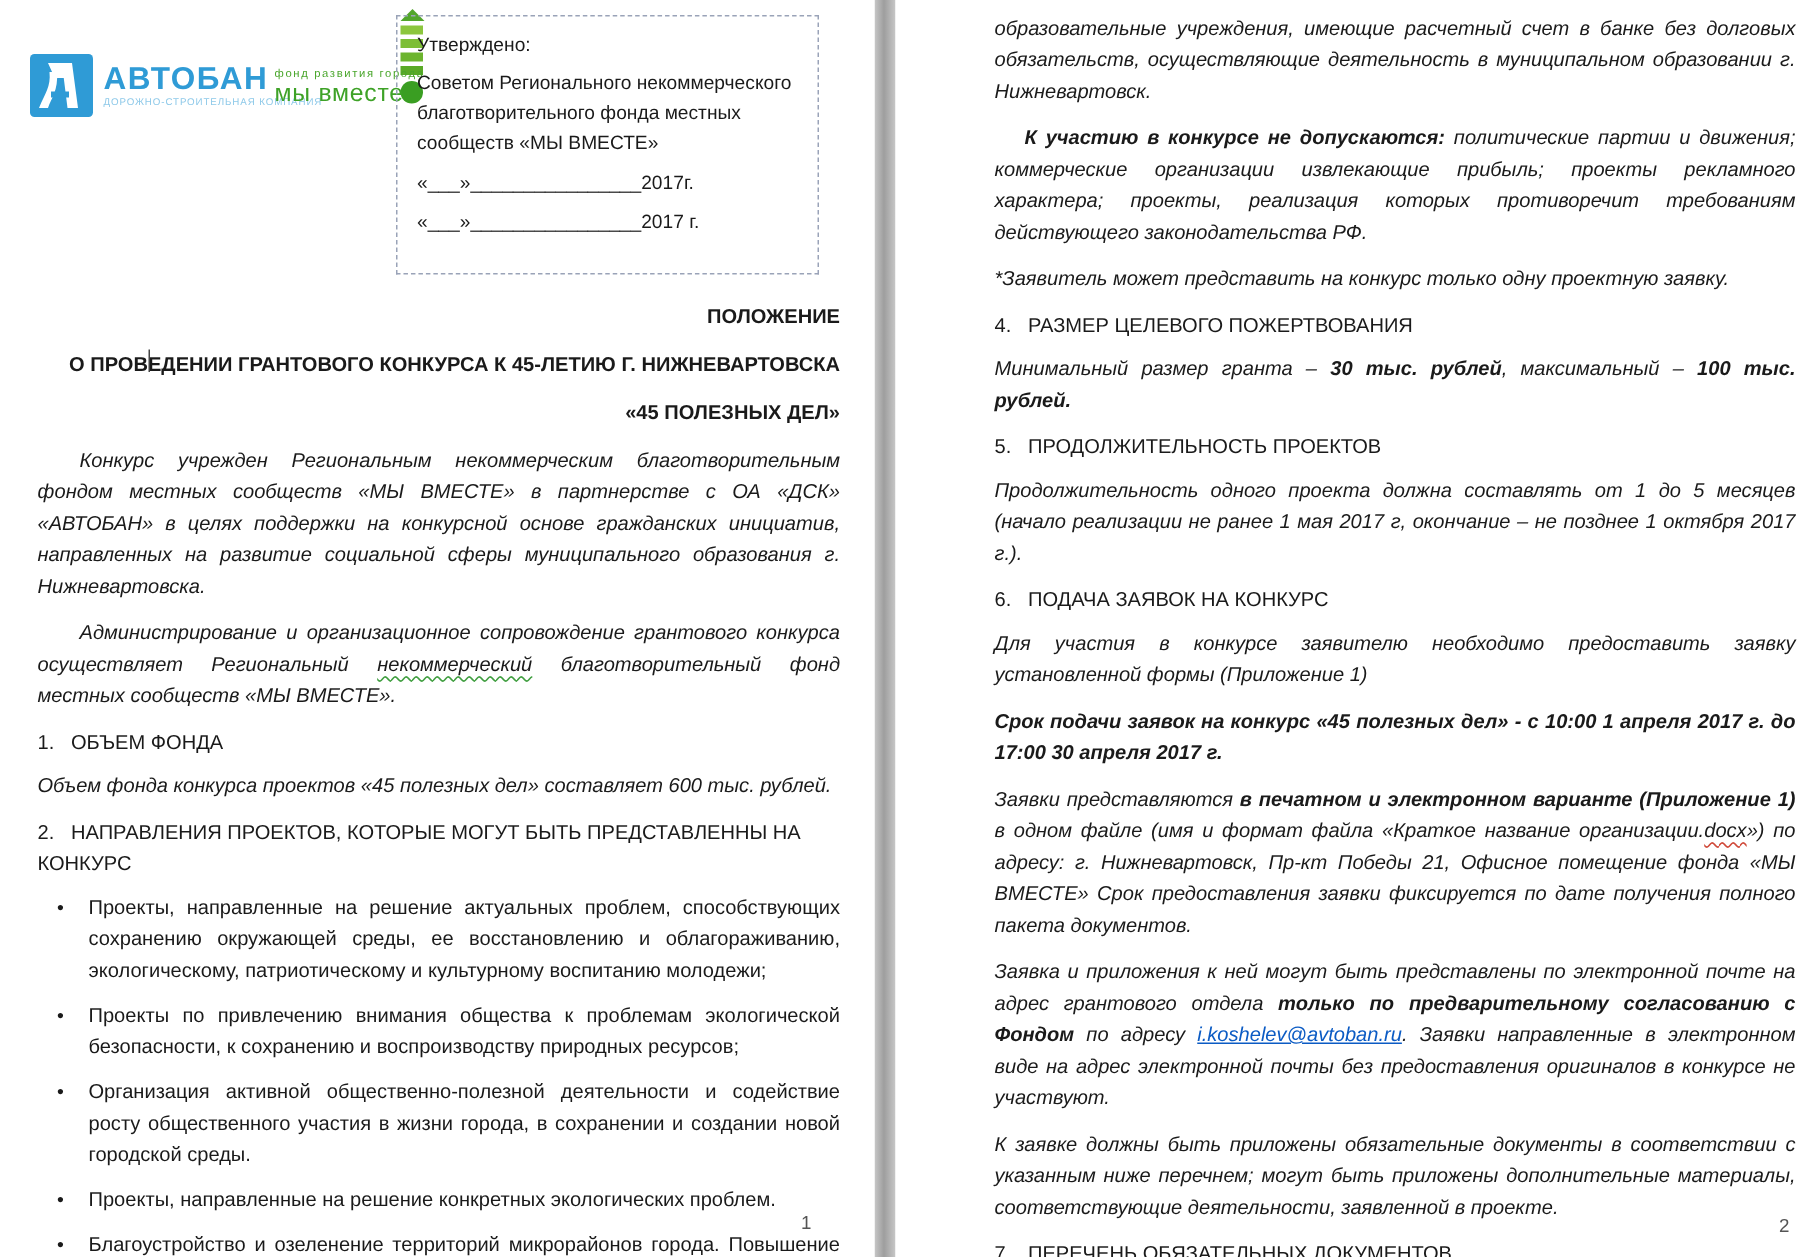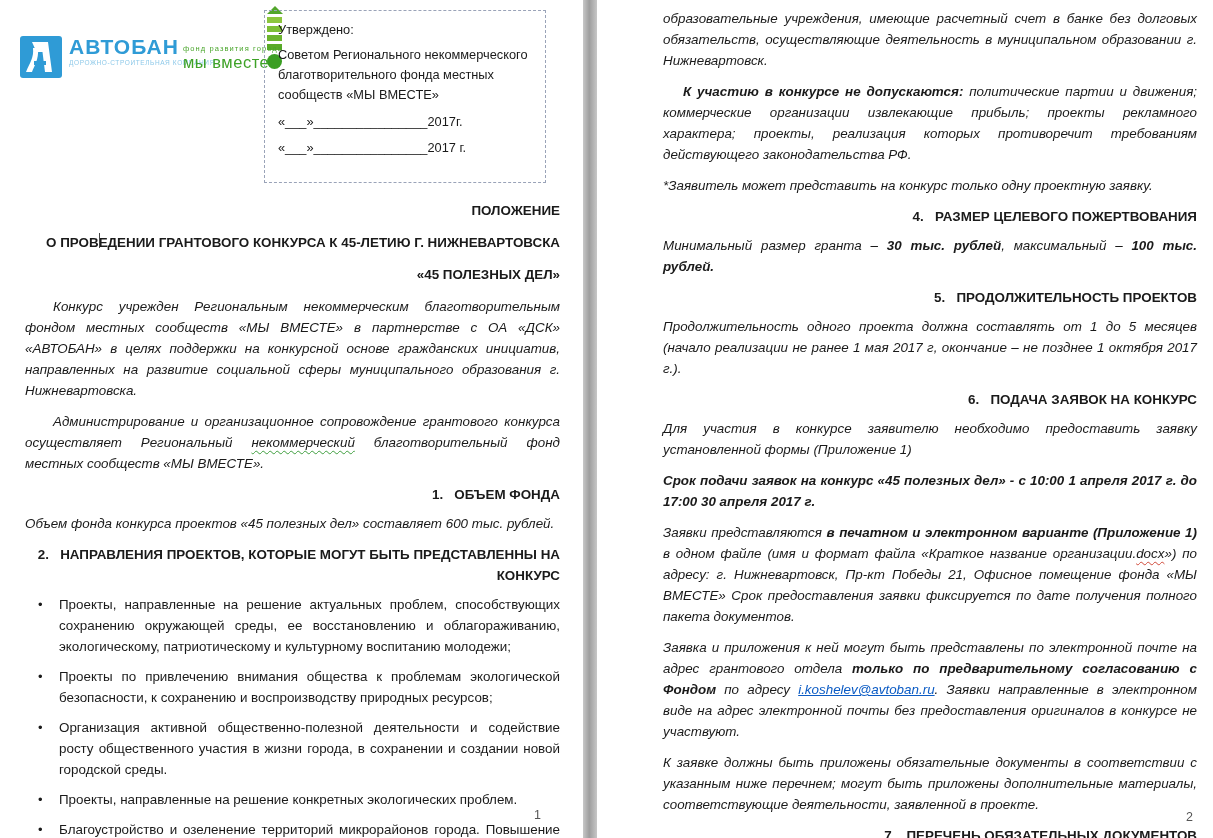--- a/index.html
+++ b/index.html
@@ -15,21 +15,21 @@
   .page { position:relative; height:838px; background:#fff; overflow:hidden; }
   .page-left  { width:583px; }
   .page-right { width:616px; }
 
   .page-divider {
     width:14px; height:838px; flex:none;
     background:linear-gradient(90deg,#c7c7c7 0%, #9e9e9e 45%, #c7c7c7 100%);
   }
 
   
-  .logo-autoban { position:absolute; top:36px; left:20px; display:flex; }
+  .logo-autoban { position:absolute; top:36px; left:20px; display:flex; align-items:center; }
   .logo-autoban svg { display:block; }
   .logo-autoban .wordmark { margin-left:7px; }
   .logo-autoban .wordmark .name {
     color:#2f9bd6; font-weight:bold; font-size:21px; letter-spacing:1px; line-height:22px;
   }
   .logo-autoban .wordmark .tagline {
     color:#8ec9e9; font-size:6.5px; letter-spacing:0.6px; margin-top:1px;
   }
 
   .logo-fund { position:absolute; top:6px; left:183px; width:100px; height:72px; }
@@ -59,21 +59,21 @@
   .page-left  .content { top:200px; padding:0 23px 0 25px; }
   .page-right .content { top:8px;  padding:0 16px 0 66px; }
 
   .doc-title { text-align:right; font-weight:bold; margin:0 0 11px; position:relative; }
   .caret { position:absolute; left:74px; top:1px; width:1px; height:15px; background:#444; }
 
   .para { margin:0 0 10px; text-align:justify;font-style:italic; }
   .ind     { text-indent:28px; }
   .ind-md  { text-indent:20px; }
 
-  .sec-h { text-align:right; font-weight:bold; margin:10px 0 8px; }
+  .sec-h { text-align:left; font-weight:normal; margin:10px 0 8px; }
 
   .bullet-item { display:flex; margin:0 0 9px; }
   .bullet { flex:none; width:34px; padding-left:13px; font-size:13px; }
   .page-right .bullet { width:42px; padding-left:21px; }
   .li-text { flex:1; text-align:justify; }
 
   .b { font-weight:bold; }
   .w-green { text-decoration:underline; -webkit-text-decoration:underline wavy #3f9e3f; text-decoration:underline wavy #3f9e3f; text-decoration-thickness:1px; text-underline-offset:3px; }
   .w-red   { text-decoration:underline; -webkit-text-decoration:underline wavy #d04a3a; text-decoration:underline wavy #d04a3a; text-decoration-thickness:1px; text-underline-offset:3px; }
   .link    { color:#0b5bc4; text-decoration:underline; }

